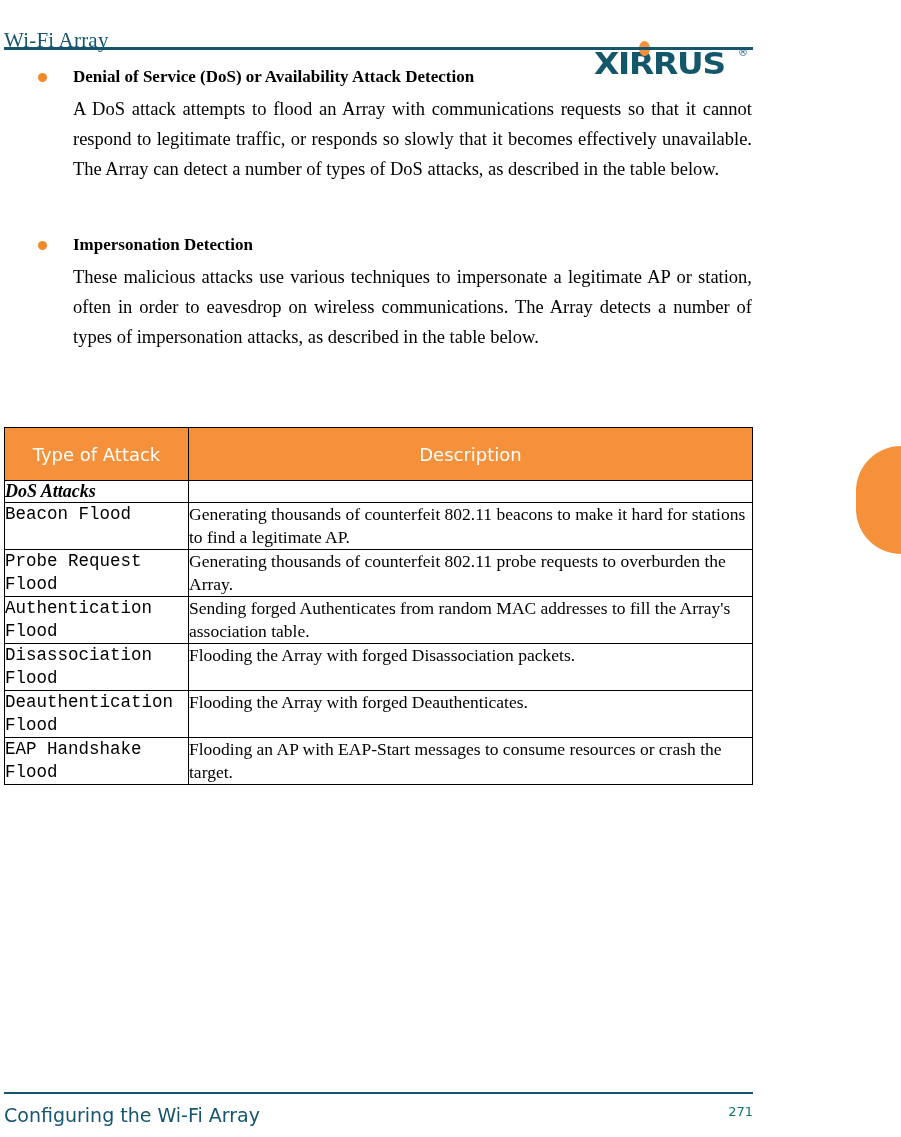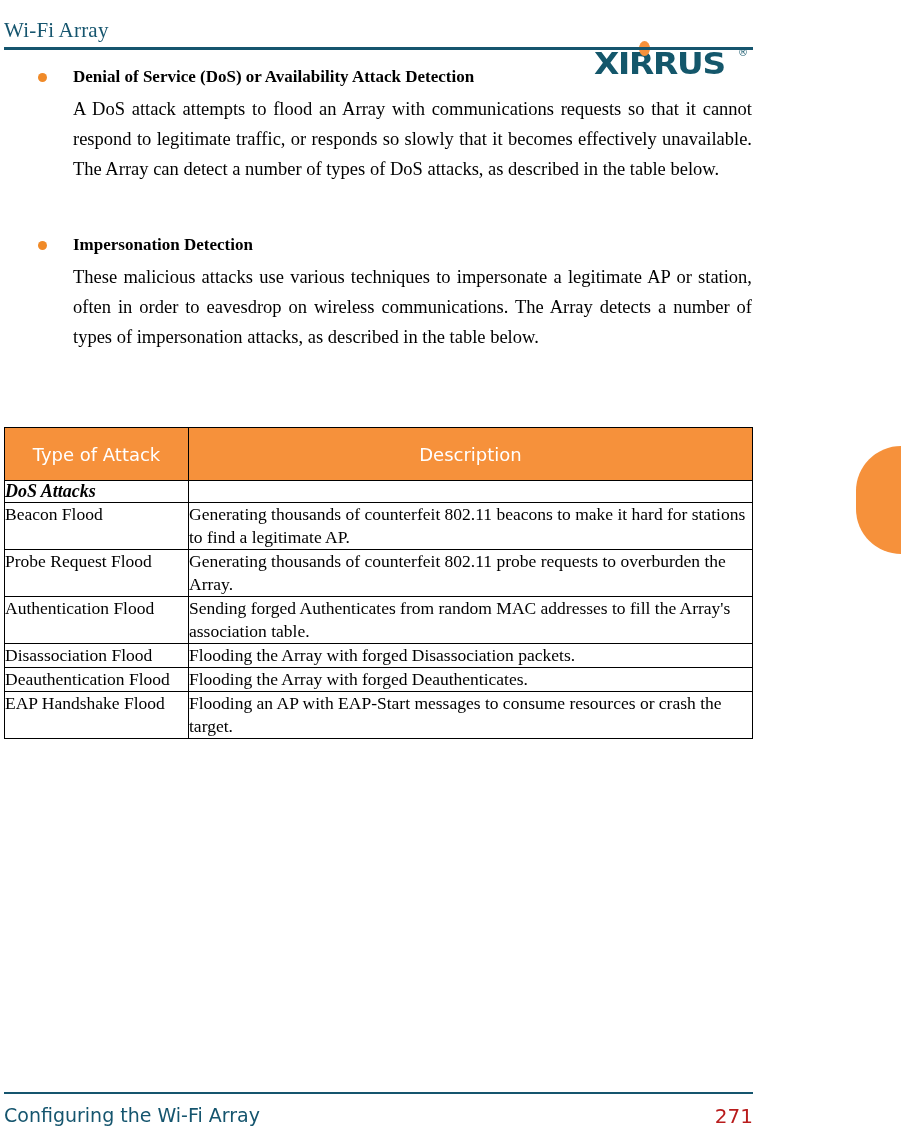--- a/index.html
+++ b/index.html
@@ -18,21 +18,21 @@
 
   
   #page-header {
     position: absolute;
     left: 0; top: 0;
     width: 901px;
     height: 54px;
   }
   #header-title {
     position: absolute;
-    left: 4px; top: 18px;
+    left: 4px; top: 28px;
     font-family: "Liberation Serif", serif;
     font-size: 21px;
     color: #15556E;
     letter-spacing: 0.2px;
     white-space: nowrap;
   }
   #header-rule {
     position: absolute;
     left: 4px; top: 47px;
     width: 749px;
@@ -148,21 +148,21 @@
     font-family: "Liberation Serif", serif;
     font-weight: bold;
     font-style: italic;
     font-size: 18px;
     padding: 6px 0 7px 10px;
     white-space: nowrap;
   }
   td.group-blank { background: #ffffff; }
 
   td.type-cell {
-    font-family: Liberation Serif, serif;
+    font-family: Liberation Mono, monospace;
     font-size: 17.5px;
     line-height: 23px;
     padding: 5px 2px 6px 10px;
   }
   td.desc-cell {
     font-family: "Liberation Serif", serif;
     font-size: 17.5px;
     line-height: 23px;
     padding: 5px 8px 6px 11px;
   }
@@ -202,22 +202,22 @@
     font-size: 19px;
     color: #15556E;
     white-space: nowrap;
   }
   #footer-page-number {
     position: absolute;
     left: 695px; top: 12px;
     width: 58px;
     text-align: right;
     font-family: "DejaVu Sans", sans-serif;
-    font-size: 20px;
-    color: #b91c1c;
+    font-size: 13px;
+    color: #0f766e;
   }
 </style>
 </head>
 <body>
 
 <div id="page-header">
   <div id="header-title">Wi-Fi Array</div>
 
   <div id="brand-logo">
     <div id="logo-wordmark">XIRRUS</div>

